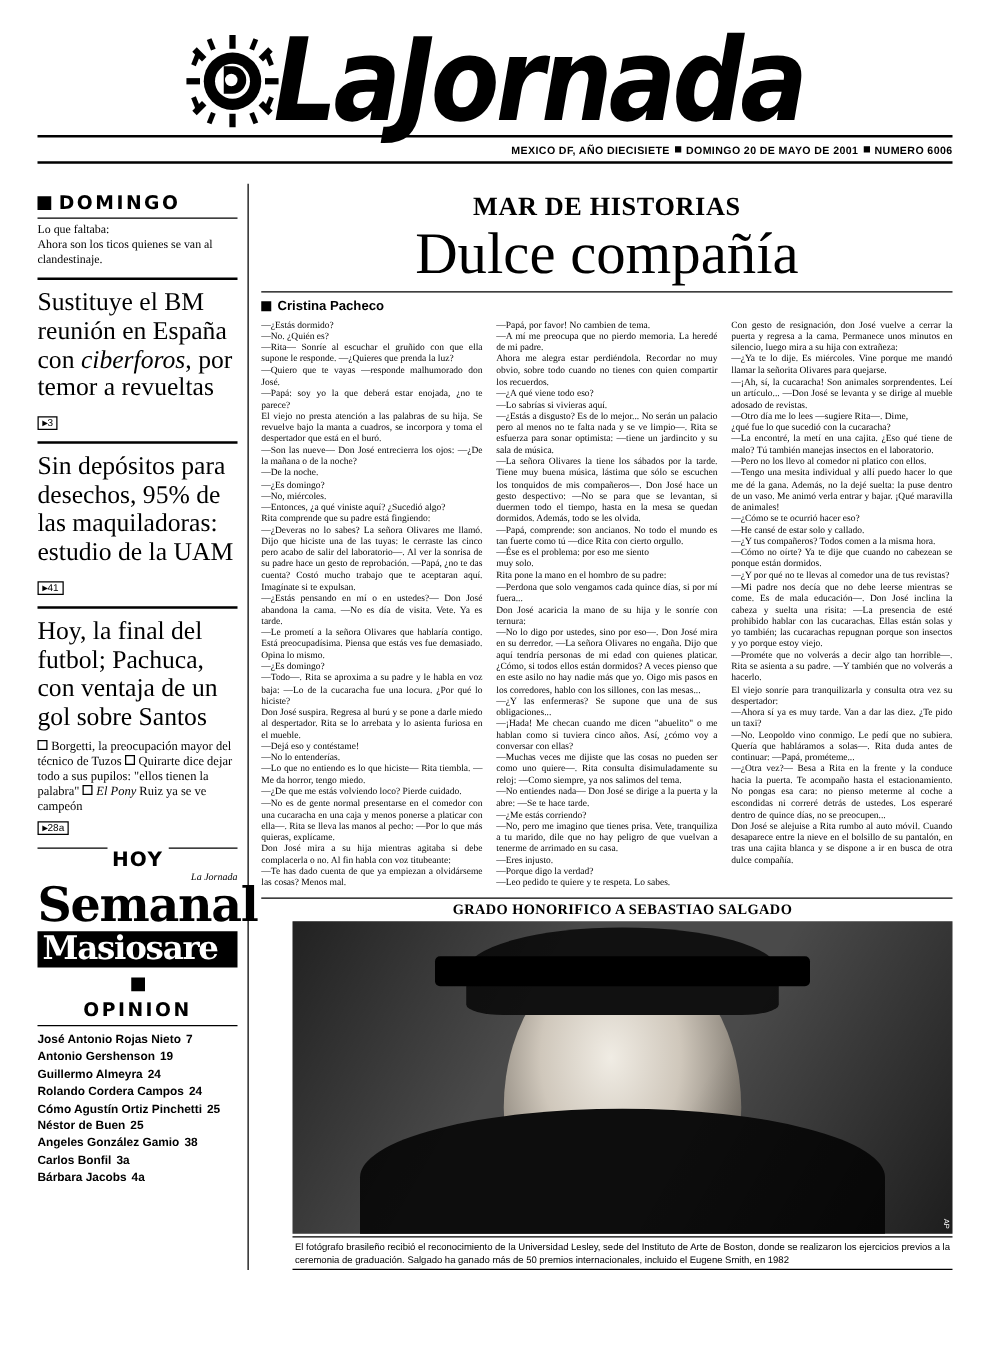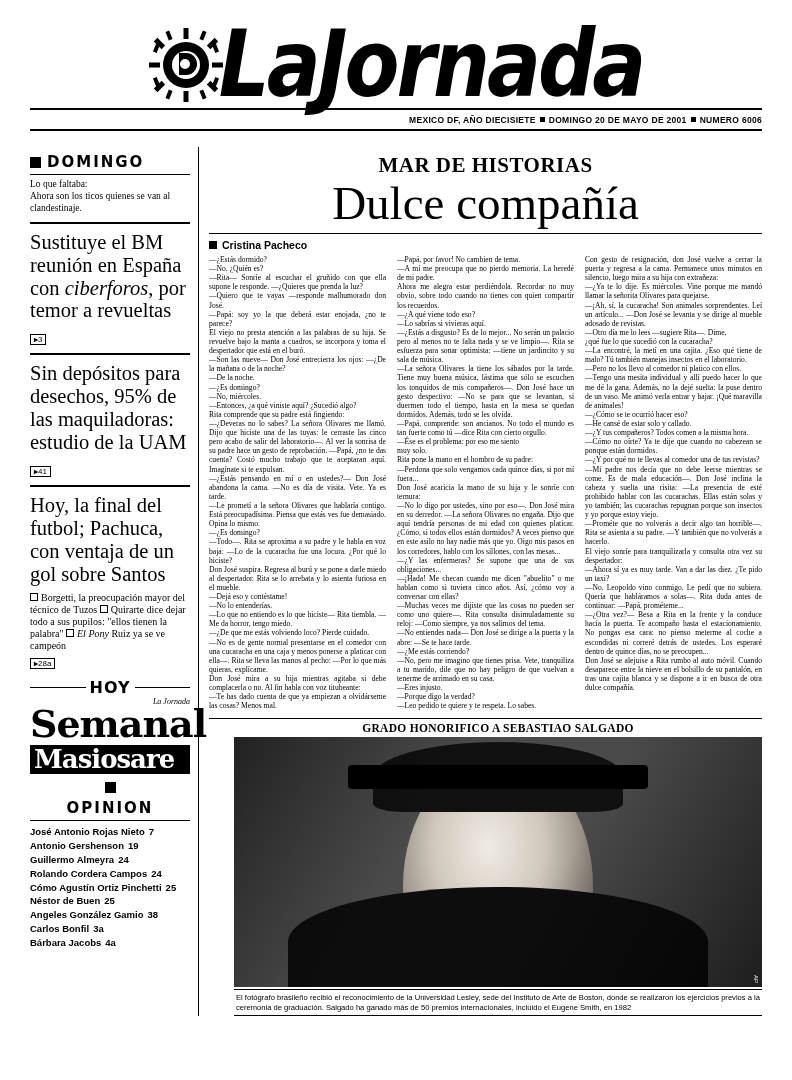--- a/index.html
+++ b/index.html
@@ -68,21 +68,21 @@
     display:inline-block;border:1px solid #000;font-family:"Liberation Sans",sans-serif;
     font-size:8px;padding:0px 3px;margin-top:2px;
   }
   .pagebox .arrow{font-weight:bold;}
   .subtext{font-size:10px;line-height:1.2;margin-top:4px;}
   .subtext .sqs{display:inline-block;width:6px;height:6px;border:1px solid #000;margin-right:3px;}
   .subtext i{font-style:italic;}
 
   
   .hoy-wrap{margin-top:8px;}
-  .hoy-line{display:flex;align-items:center;gap:4px;}
+  .hoy-line{display:flex;gap:4px;}
   .hoy-line .bar{flex:1;border-top:1px solid #000;}
   .hoy-word{font-family:"DejaVu Sans",sans-serif;font-weight:bold;font-size:16px;letter-spacing:1px;}
   .lj-small{font-family:"Liberation Serif",serif;font-size:8px;text-align:right;font-style:italic;}
   .semanal{
     font-family:"DejaVu Serif", serif;font-weight:bold;font-size:38px;line-height:0.95;
     letter-spacing:-1px;
   }
   .masiosare{
     background:#000;color:#fff;font-family:"DejaVu Serif",serif;font-weight:bold;
     font-size:26px;line-height:1.05;padding:1px 4px;display:block;margin-top:3px;

